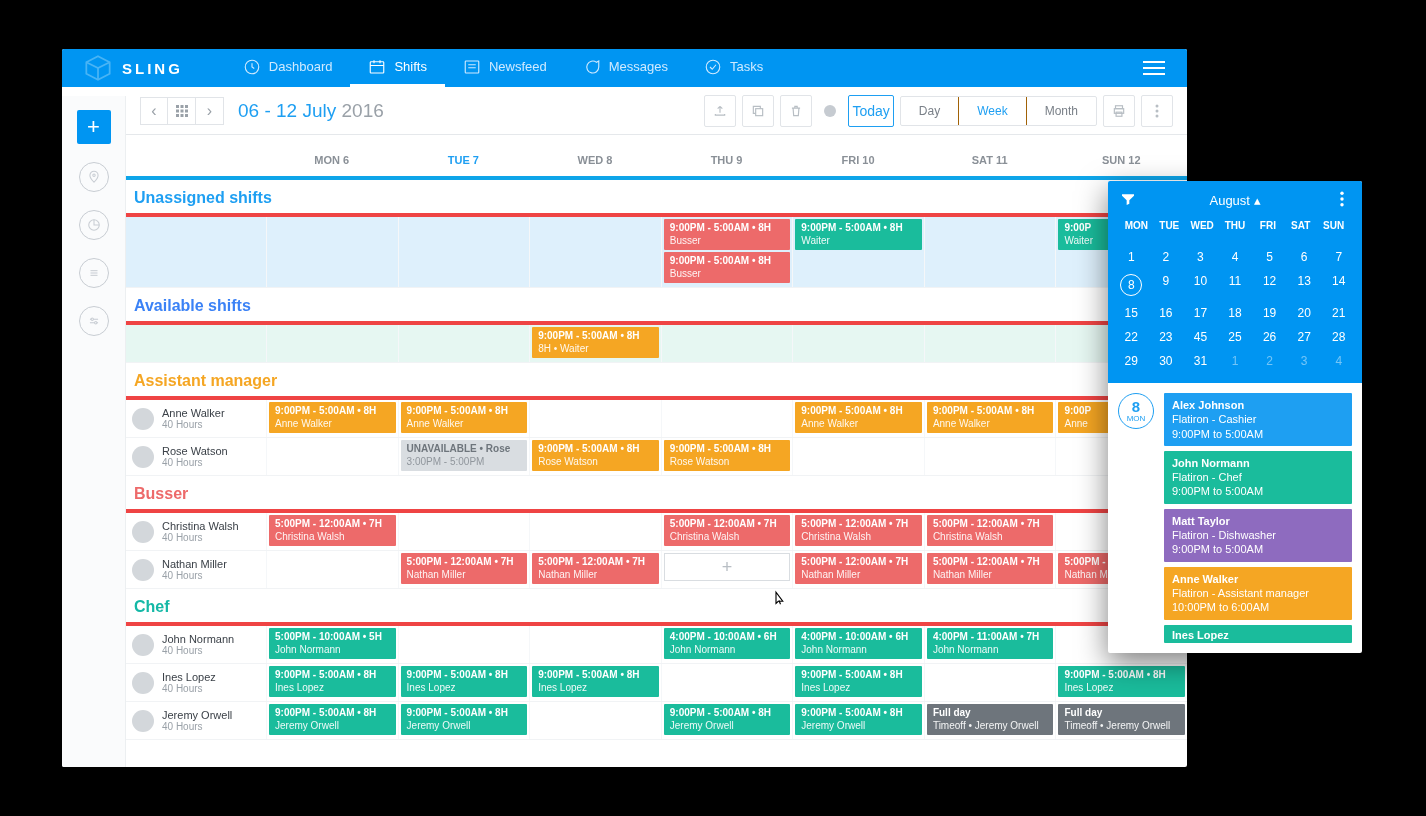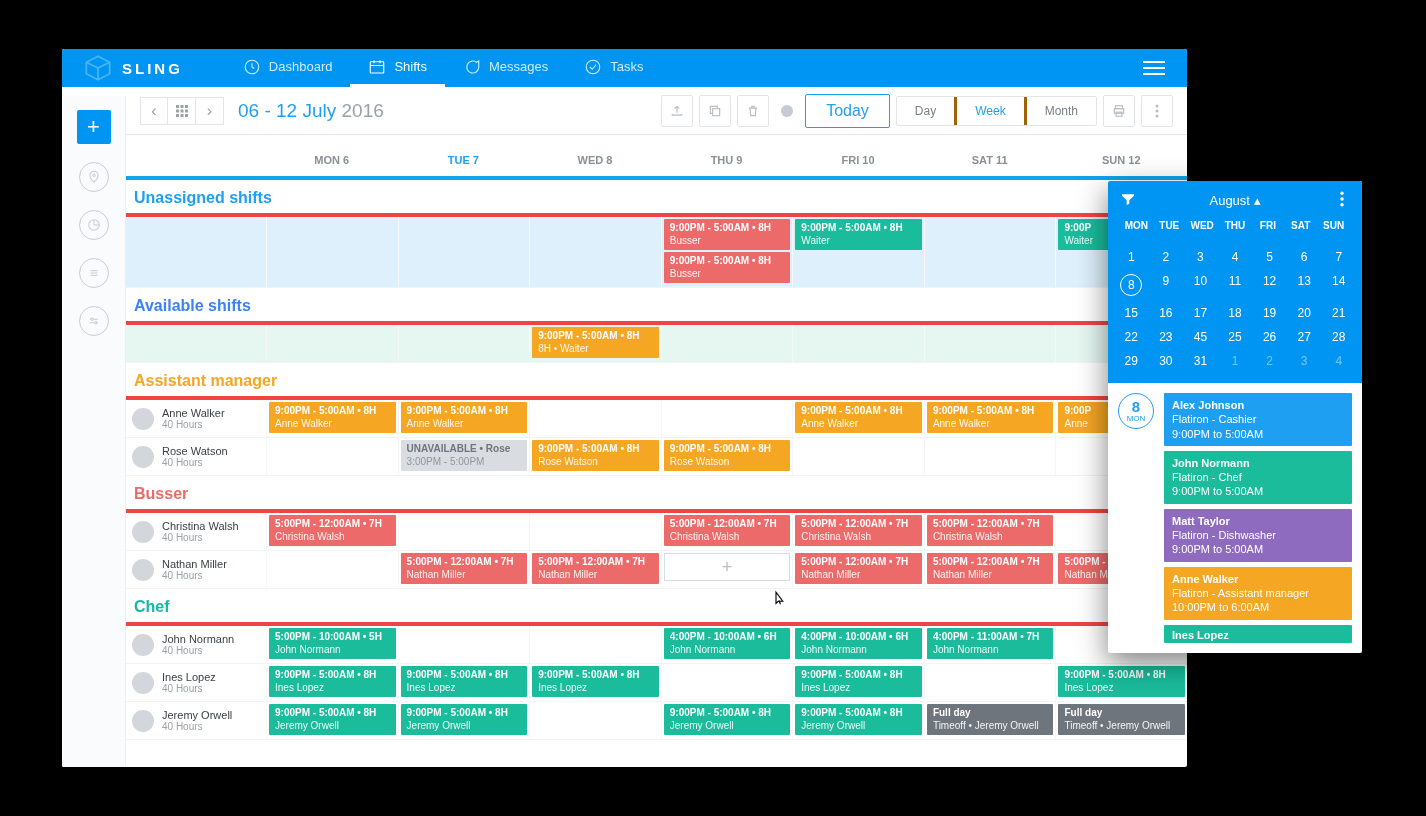--- a/index.html
+++ b/index.html
@@ -19,23 +19,23 @@
 .subbar { height:48px; border-bottom:1px solid #e5e8eb; display:flex; align-items:center; padding:0 14px; margin-left:64px; }
 .subbar .navarrow { width:28px; height:28px; border:1px solid #e1e4e8; display:flex; align-items:center; justify-content:center; color:#9aa1a8; cursor:pointer; }
 .subbar .viewbtn { width:28px; height:28px; border:1px solid #e1e4e8; border-left:none; display:flex; align-items:center; justify-content:center; color:#9aa1a8; }
 .subbar .range { margin-left:14px; font-size:19px; }
 .subbar .range .r1 { color:#1e9ff2; font-weight:500; }
 .subbar .range .r2 { color:#9aa1a8; }
 .subbar .spacer { flex:1; }
 .iconbtn { width:32px; height:32px; border:1px solid #e1e4e8; border-radius:2px; display:flex; align-items:center; justify-content:center; color:#b8bec4; margin-left:6px; cursor:pointer; }
 .statusdot { width:12px; height:12px; border-radius:50%; background:#c6cbd1; margin:0 12px; }
 .seg { display:flex; border:1px solid #e1e4e8; border-radius:2px; overflow:hidden; margin-left:6px; }
-.seg div { padding:7px 18px; font-size:12px; color:#7a8088; border-left:3px solid #a16207; cursor:pointer; }
+.seg div { padding:7px 18px; font-size:12px; color:#7a8088; border-left:1px solid #a16207; cursor:pointer; }
 .seg div:first-child { border-left:none; }
-.today-btn { border:1px solid #1e9ff2; color:#1e9ff2; padding:7px 20px; font-size:16px; border-radius:2px; cursor:pointer; }
+.today-btn { border:1px solid #1e9ff2; color:#1e9ff2; padding:7px 3px; font-size:14px; border-radius:2px; cursor:pointer; }
 .seg .active { color:#1e9ff2; font-weight:500; }
 .leftrail { position:absolute; left:0; top:47px; bottom:0; width:64px; background:#fafbfc; border-right:1px solid #eceff1; display:flex; flex-direction:column; align-items:center; padding-top:14px; gap:18px; }
 .addfab { width:34px; height:34px; background:#0095f2; color:#fff; font-size:22px; display:flex; align-items:center; justify-content:center; border-radius:2px; cursor:pointer; }
 .rail-icon { width:30px; height:30px; border:1.5px solid #c8cdd3; border-radius:50%; display:flex; align-items:center; justify-content:center; color:#c8cdd3; cursor:pointer; }
 .rail-icon svg { width:14px; height:14px; }
 .body { position:absolute; left:64px; right:0; top:95px; bottom:0; overflow:auto; }
 .daysrow { display:flex; border-bottom:4px solid #0ea5e9; }
 .daysrow .lead { width:140px; }
 .daysrow .dcol { flex:1; text-align:center; padding:10px 0; font-size:11px; color:#8a9097; font-weight:600; }
 .daysrow .dcol.active { color:#1e9ff2; }
@@ -105,20 +105,28 @@
           <svg viewBox="0 0 24 24" fill="none" stroke="currentColor" stroke-width="1.5">
             <rect x="3" y="5" width="18" height="15" rx="1"></rect>
             <line x1="3" y1="10" x2="21" y2="10"></line>
             <line x1="8" y1="3" x2="8" y2="7"></line>
             <line x1="16" y1="3" x2="16" y2="7"></line>
           </svg>
           <span>Shifts</span>
         </div>
       <div class="nav-item">
           <svg viewBox="0 0 24 24" fill="none" stroke="currentColor" stroke-width="1.5">
+            <rect x="3" y="4" width="18" height="16" rx="1"></rect>
+            <line x1="7" y1="9" x2="17" y2="9"></line>
+            <line x1="7" y1="13" x2="17" y2="13"></line>
+          </svg>
+          <span>Newsfeed</span>
+        </div>
+      <div class="nav-item">
+          <svg viewBox="0 0 24 24" fill="none" stroke="currentColor" stroke-width="1.5">
             <path d="M21 12a8 8 0 11-3-6.2L21 4v8z"></path>
           </svg>
           <span>Messages</span>
         </div>
       <div class="nav-item">
           <svg viewBox="0 0 24 24" fill="none" stroke="currentColor" stroke-width="1.5">
             <circle cx="12" cy="12" r="9"></circle>
             <polyline points="8,12 11,15 16,9"></polyline>
           </svg>
           <span>Tasks</span>

